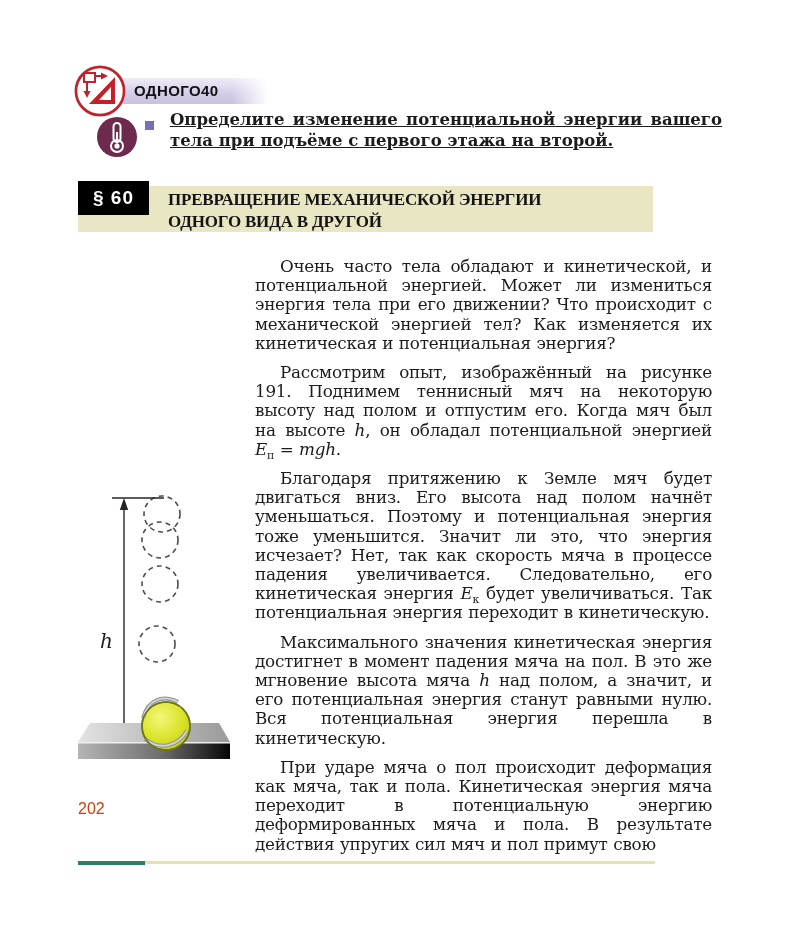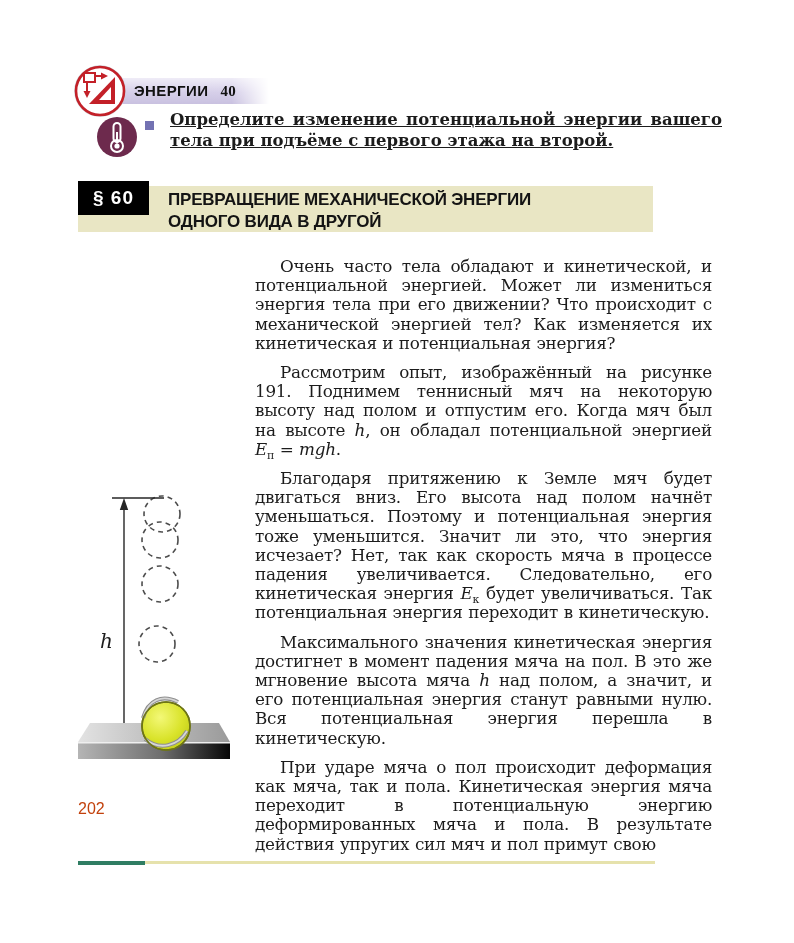--- a/index.html
+++ b/index.html
@@ -8,35 +8,35 @@
 
   
   .task-banner{position:absolute;left:99px;top:78px;width:170px;height:26px;
     background:linear-gradient(to bottom,#efecf7 0%,#d6cfe9 55%,#c9c1e0 100%);
     -webkit-mask-image:linear-gradient(to right,#000 78%,transparent 100%);
             mask-image:linear-gradient(to right,#000 78%,transparent 100%);}
   .task-icon{position:absolute;left:72px;top:63px;width:56px;height:56px;}
   .task-label{position:absolute;left:134px;top:82px;
     font-family:"Liberation Sans",sans-serif;font-weight:bold;font-size:15px;
     letter-spacing:.4px;color:#111;}
-  .task-label .num{margin-left:12px;font-family:Liberation Serif, serif;}
+  .task-label .num{}
 
   
   .therm-icon{position:absolute;left:95px;top:115px;width:44px;height:44px;}
   .bullet-square{position:absolute;left:145px;top:121px;width:9px;height:9px;background:#7372b2;}
   .assignment-text{position:absolute;left:170px;top:109px;width:552px;margin:0;
     font-size:16.5px;line-height:21px;font-weight:bold;text-align:justify;text-decoration:underline;}
 
   
   .section-strip{position:absolute;left:78px;top:186px;width:575px;height:46px;background:#e9e6c4;}
   .section-badge{position:absolute;left:78px;top:181px;width:71px;height:34px;background:#000000;
     color:#fff;font-family:"Liberation Sans",sans-serif;font-weight:bold;font-size:19px;
     display:flex;align-items:center;justify-content:center;letter-spacing:1px;}
   .section-title{position:absolute;left:168px;top:189px;width:460px;
-    font-family:Liberation Sans, sans-serif;font-weight:bold;font-size:17px;
+    font-family:Liberation Serif, serif;font-weight:bold;font-size:17px;
     line-height:22px;color:#141414;letter-spacing:-0.2px;}
 
   
   .body-col{position:absolute;left:245px;top:247px;width:477px;}
   .body-col p{margin:10px;text-indent:25px;font-size:16.8px;line-height:19.2px;
     text-align:justify;letter-spacing:-0.25px;word-spacing:0.5px;}
   .body-col p sub{font-size:11px;line-height:0;}
 
   
   .figure-svg{position:absolute;left:78px;top:490px;width:160px;height:272px;}
@@ -61,21 +61,21 @@
     <circle cx="28" cy="28" r="24" fill="#ffffff" stroke="#c32028" stroke-width="2.6"></circle>
     <polygon points="17,41 43,41 43,14" fill="#c32028"></polygon>
     <polygon points="27,37 39,37 39,24" fill="#ffffff"></polygon>
     <rect x="12" y="10" width="11" height="9" fill="#ffffff" stroke="#c32028" stroke-width="2"></rect>
     <line x1="15" y1="19" x2="15" y2="30" stroke="#c32028" stroke-width="2"></line>
     <polygon points="15,35 11.5,28 18.5,28" fill="#c32028"></polygon>
     <line x1="23" y1="13" x2="31" y2="13" stroke="#c32028" stroke-width="2"></line>
     <polygon points="36,13 29,9.5 29,16.5" fill="#c32028"></polygon>
   </svg>
   <div class="task-label">
-    <span>ЭНЕРГИИ</span><span class="num">40</span>
+    <span>ОДНОГО</span><span class="num">40</span>
   </div>
 
   <svg class="therm-icon" viewBox="0 0 44 44">
     <circle cx="22" cy="22" r="20" fill="#6d2a4d"></circle>
     <rect x="18.5" y="8" width="7" height="19" rx="3.5" fill="none" stroke="#ffffff" stroke-width="2"></rect>
     <circle cx="22" cy="31" r="6" fill="none" stroke="#ffffff" stroke-width="2"></circle>
     <circle cx="22" cy="31" r="2.6" fill="#ffffff"></circle>
     <line x1="22" y1="28.5" x2="22" y2="17" stroke="#ffffff" stroke-width="2"></line>
   </svg>
   <span class="bullet-square"></span>

